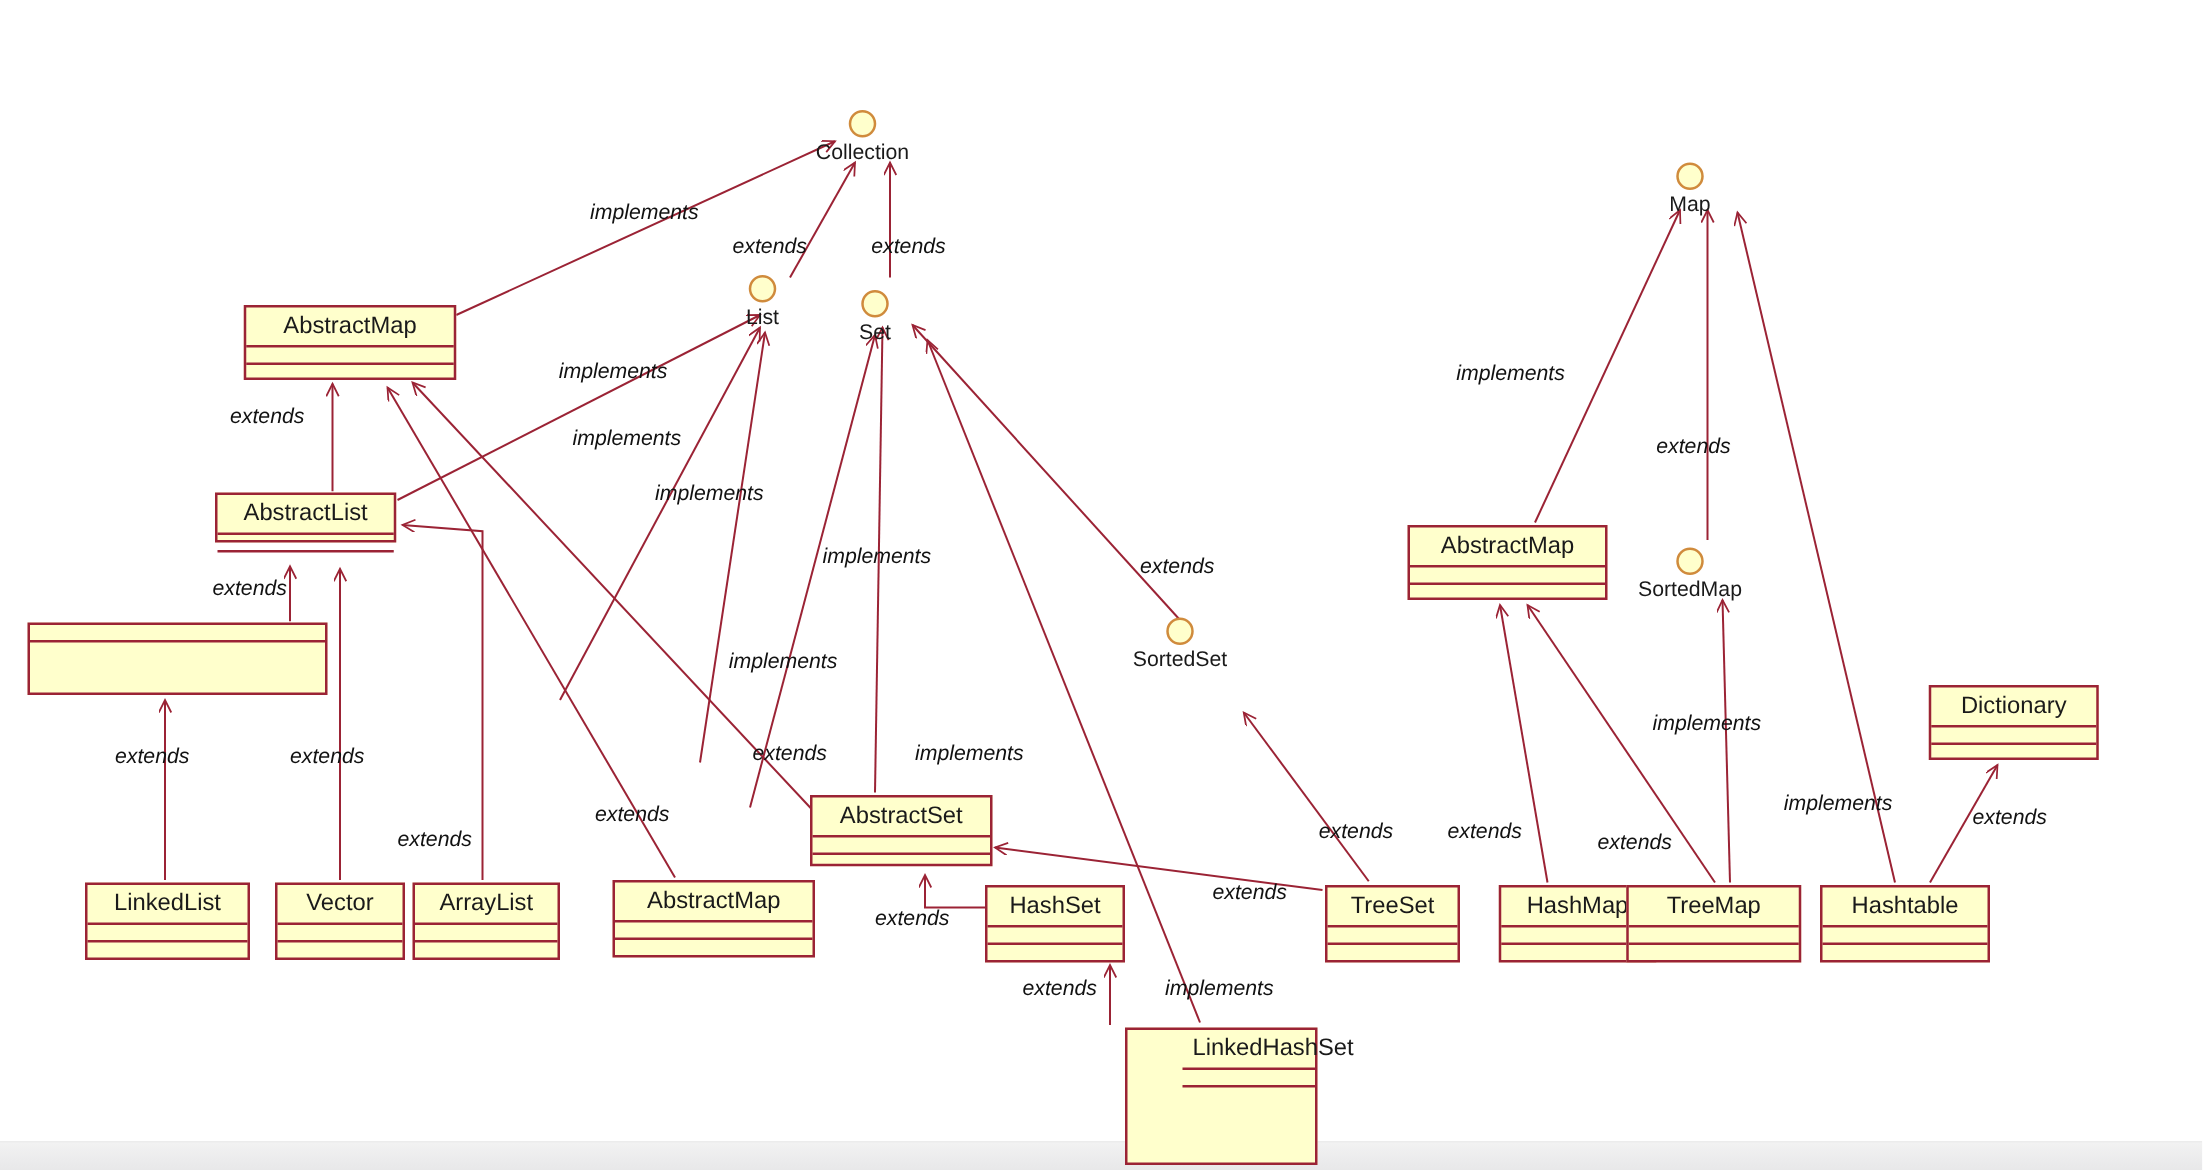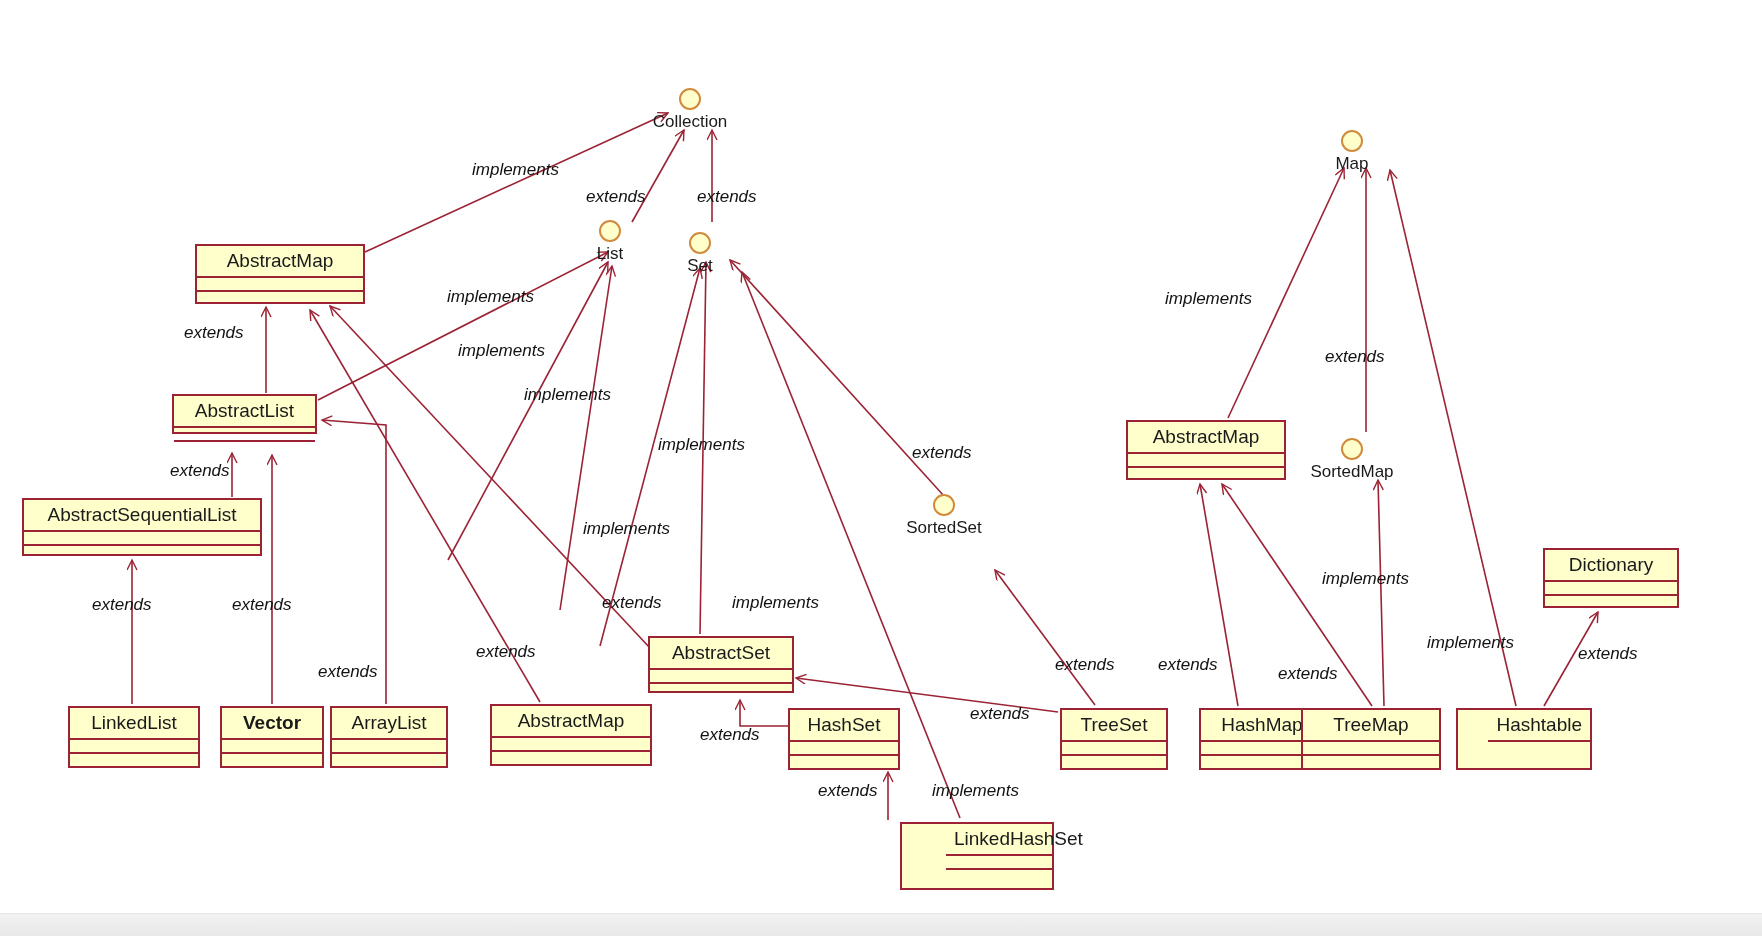--- a/index.html
+++ b/index.html
@@ -144,30 +144,29 @@
         <div class="cls-title">AbstractMap</div>
         <div class="cls-attrs"></div>
         <div class="cls-ops" style="min-height: 14px;"></div>
       </div>
       <div class="uml-class" style="left: 172px; top: 394px; width: 145px; height: 40px;">
         <div class="cls-title">AbstractList</div>
         <div class="cls-attrs"></div>
         <div class="cls-ops" style="min-height: 12px;"></div>
       </div>
       <div class="uml-class" style="left: 22px; top: 498px; width: 240px; height: 58px;">
-        <div class="cls-title">AbstractSequentialList</div>
         <div class="cls-attrs"></div>
         <div class="cls-ops" style="min-height: 12px;"></div>
       </div>
       <div class="uml-class" style="left: 68px; top: 706px; width: 132px; height: 62px;">
         <div class="cls-title">LinkedList</div>
         <div class="cls-attrs"></div>
         <div class="cls-ops" style="min-height: 14px;"></div>
       </div>
-      <div class="uml-class" style="left: 220px; top: 706px; width: 104px; height: 62px; font-weight: bold;">
+      <div class="uml-class" style="left: 220px; top: 706px; width: 104px; height: 62px;">
         <div class="cls-title">Vector</div>
         <div class="cls-attrs"></div>
         <div class="cls-ops" style="min-height: 14px;"></div>
       </div>
       <div class="uml-class" style="left: 330px; top: 706px; width: 118px; height: 62px;">
         <div class="cls-title">ArrayList</div>
         <div class="cls-attrs"></div>
         <div class="cls-ops" style="min-height: 14px;"></div>
       </div>
       <div class="uml-class" style="left: 490px; top: 704px; width: 162px; height: 62px;">
@@ -178,41 +177,41 @@
       <div class="uml-class" style="left: 648px; top: 636px; width: 146px; height: 57px;">
         <div class="cls-title">AbstractSet</div>
         <div class="cls-attrs"></div>
         <div class="cls-ops" style="min-height: 14px;"></div>
       </div>
       <div class="uml-class" style="left: 788px; top: 708px; width: 112px; height: 62px;">
         <div class="cls-title">HashSet</div>
         <div class="cls-attrs"></div>
         <div class="cls-ops" style="min-height: 14px;"></div>
       </div>
-      <div class="uml-class" style="left: 900px; top: 822px; width: 154px; height: 68px; padding-left: 44px;">
+      <div class="uml-class" style="left: 900px; top: 822px; width: 154px; height: 110px; padding-left: 44px;">
         <div class="cls-title">LinkedHashSet</div>
         <div class="cls-attrs"></div>
         <div class="cls-ops" style="min-height: 38px;"></div>
       </div>
       <div class="uml-class" style="left: 1060px; top: 708px; width: 108px; height: 62px;">
         <div class="cls-title">TreeSet</div>
         <div class="cls-attrs"></div>
         <div class="cls-ops" style="min-height: 14px;"></div>
       </div>
       <div class="uml-class" style="left: 1180px; top: 708px; width: 126px; height: 62px; margin-left: 19px;">
         <div class="cls-title">HashMap</div>
         <div class="cls-attrs"></div>
         <div class="cls-ops" style="min-height: 14px;"></div>
       </div>
       <div class="uml-class" style="left: 1301px; top: 708px; width: 140px; height: 62px;">
         <div class="cls-title">TreeMap</div>
         <div class="cls-attrs"></div>
         <div class="cls-ops" style="min-height: 14px;"></div>
       </div>
-      <div class="uml-class" style="left: 1456px; top: 708px; width: 136px; height: 62px; align-items: flex-end;">
+      <div class="uml-class" style="left: 1456px; top: 708px; width: 136px; height: 62px;">
         <div class="cls-title">Hashtable</div>
         <div class="cls-attrs"></div>
         <div class="cls-ops" style="min-height: 14px;"></div>
       </div>
       <div class="uml-class" style="left: 1126px; top: 420px; width: 160px; height: 60px;">
         <div class="cls-title">AbstractMap</div>
         <div class="cls-attrs"></div>
         <div class="cls-ops" style="min-height: 14px;"></div>
       </div>
       <div class="uml-class" style="left: 1543px; top: 548px; width: 136px; height: 60px;">

